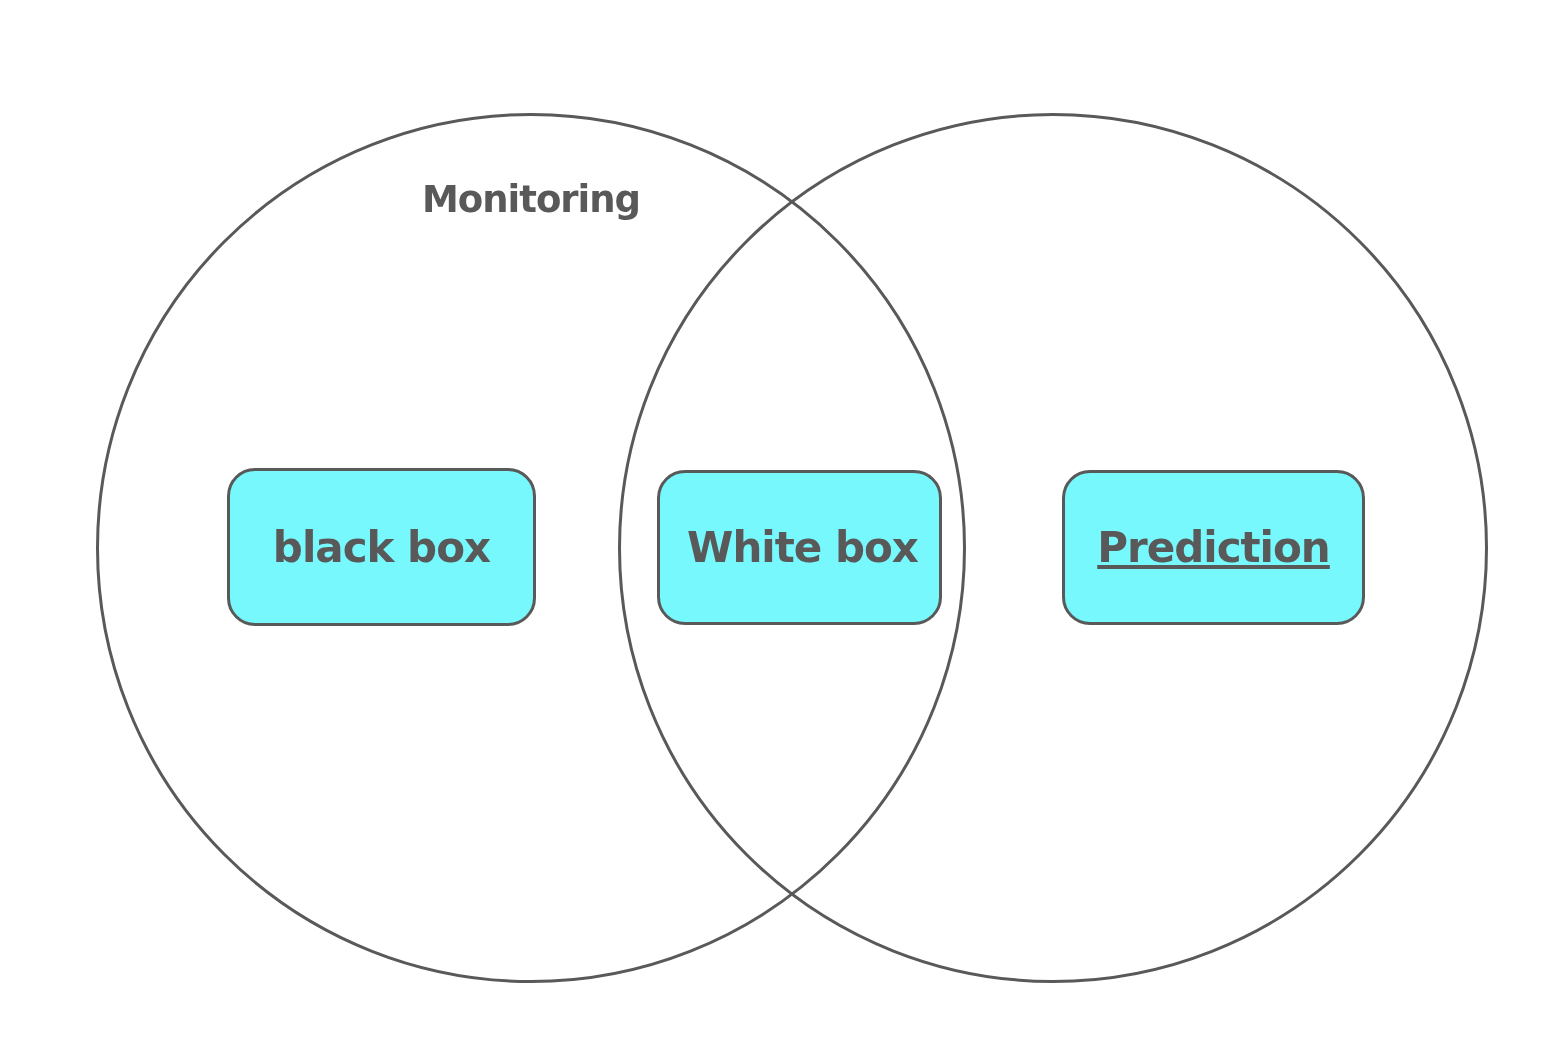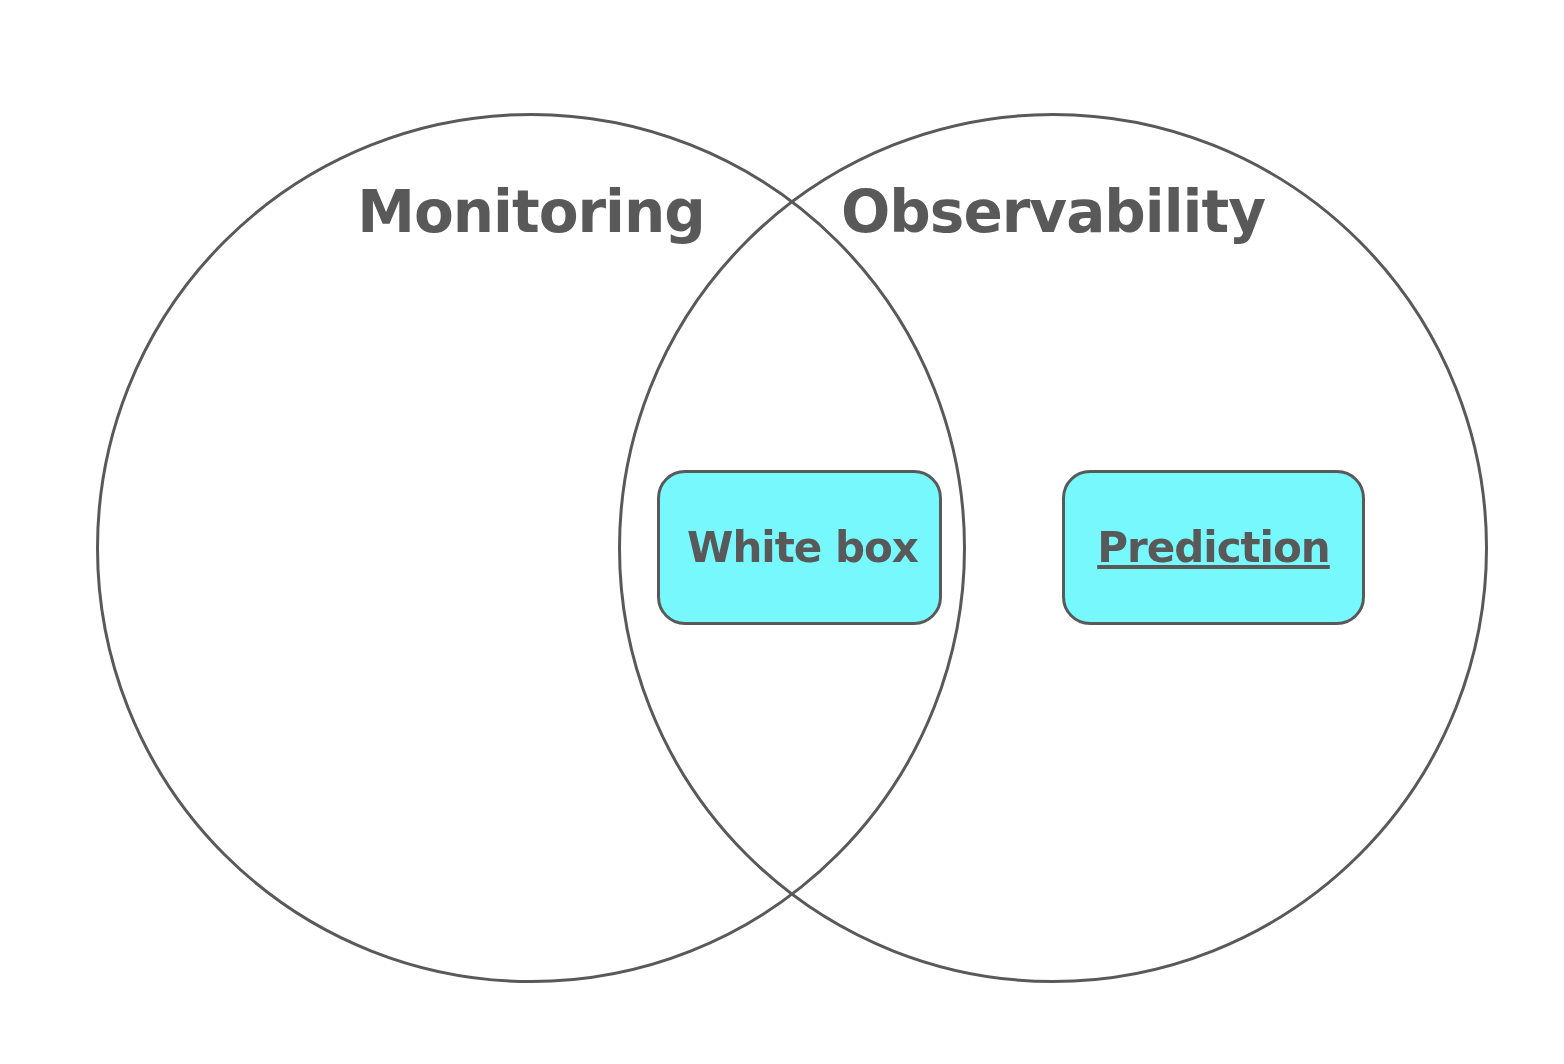--- a/index.html
+++ b/index.html
@@ -24,21 +24,21 @@
     border-radius: 50%;
     box-sizing: border-box;
     background: transparent;
   }
   .circle-left  { left: 96px; }
   .circle-right { left: 618px; }
   .circle-label {
     position: absolute;
     top: 178px;
     transform: translateX(-50%);
-    font-size: 58px;
+    font-size: 37px;
     font-weight: 700;
     letter-spacing: -1px;
     color: #595959;
     white-space: nowrap;
   }
   .label-left  { left: 531px; }
   .label-right { left: 1053px; }
   .node {
     position: absolute;
     box-sizing: border-box;
@@ -62,22 +62,24 @@
 <body>
 
 <div class="canvas">
 
   <div class="circle circle-left"></div>
 
   <div class="circle circle-right"></div>
 
   <div class="circle-label label-left">Monitoring</div>
 
-  <div class="circle-label label-right">Observability</div>
 
+  <div class="node node-blackbox">
+    <span>black box</span>
+  </div>
 
   <div class="node node-whitebox">
     <span>White box</span>
   </div>
 
   <div class="node node-prediction">
     <span>Prediction</span>
   </div>
 
 </div>

